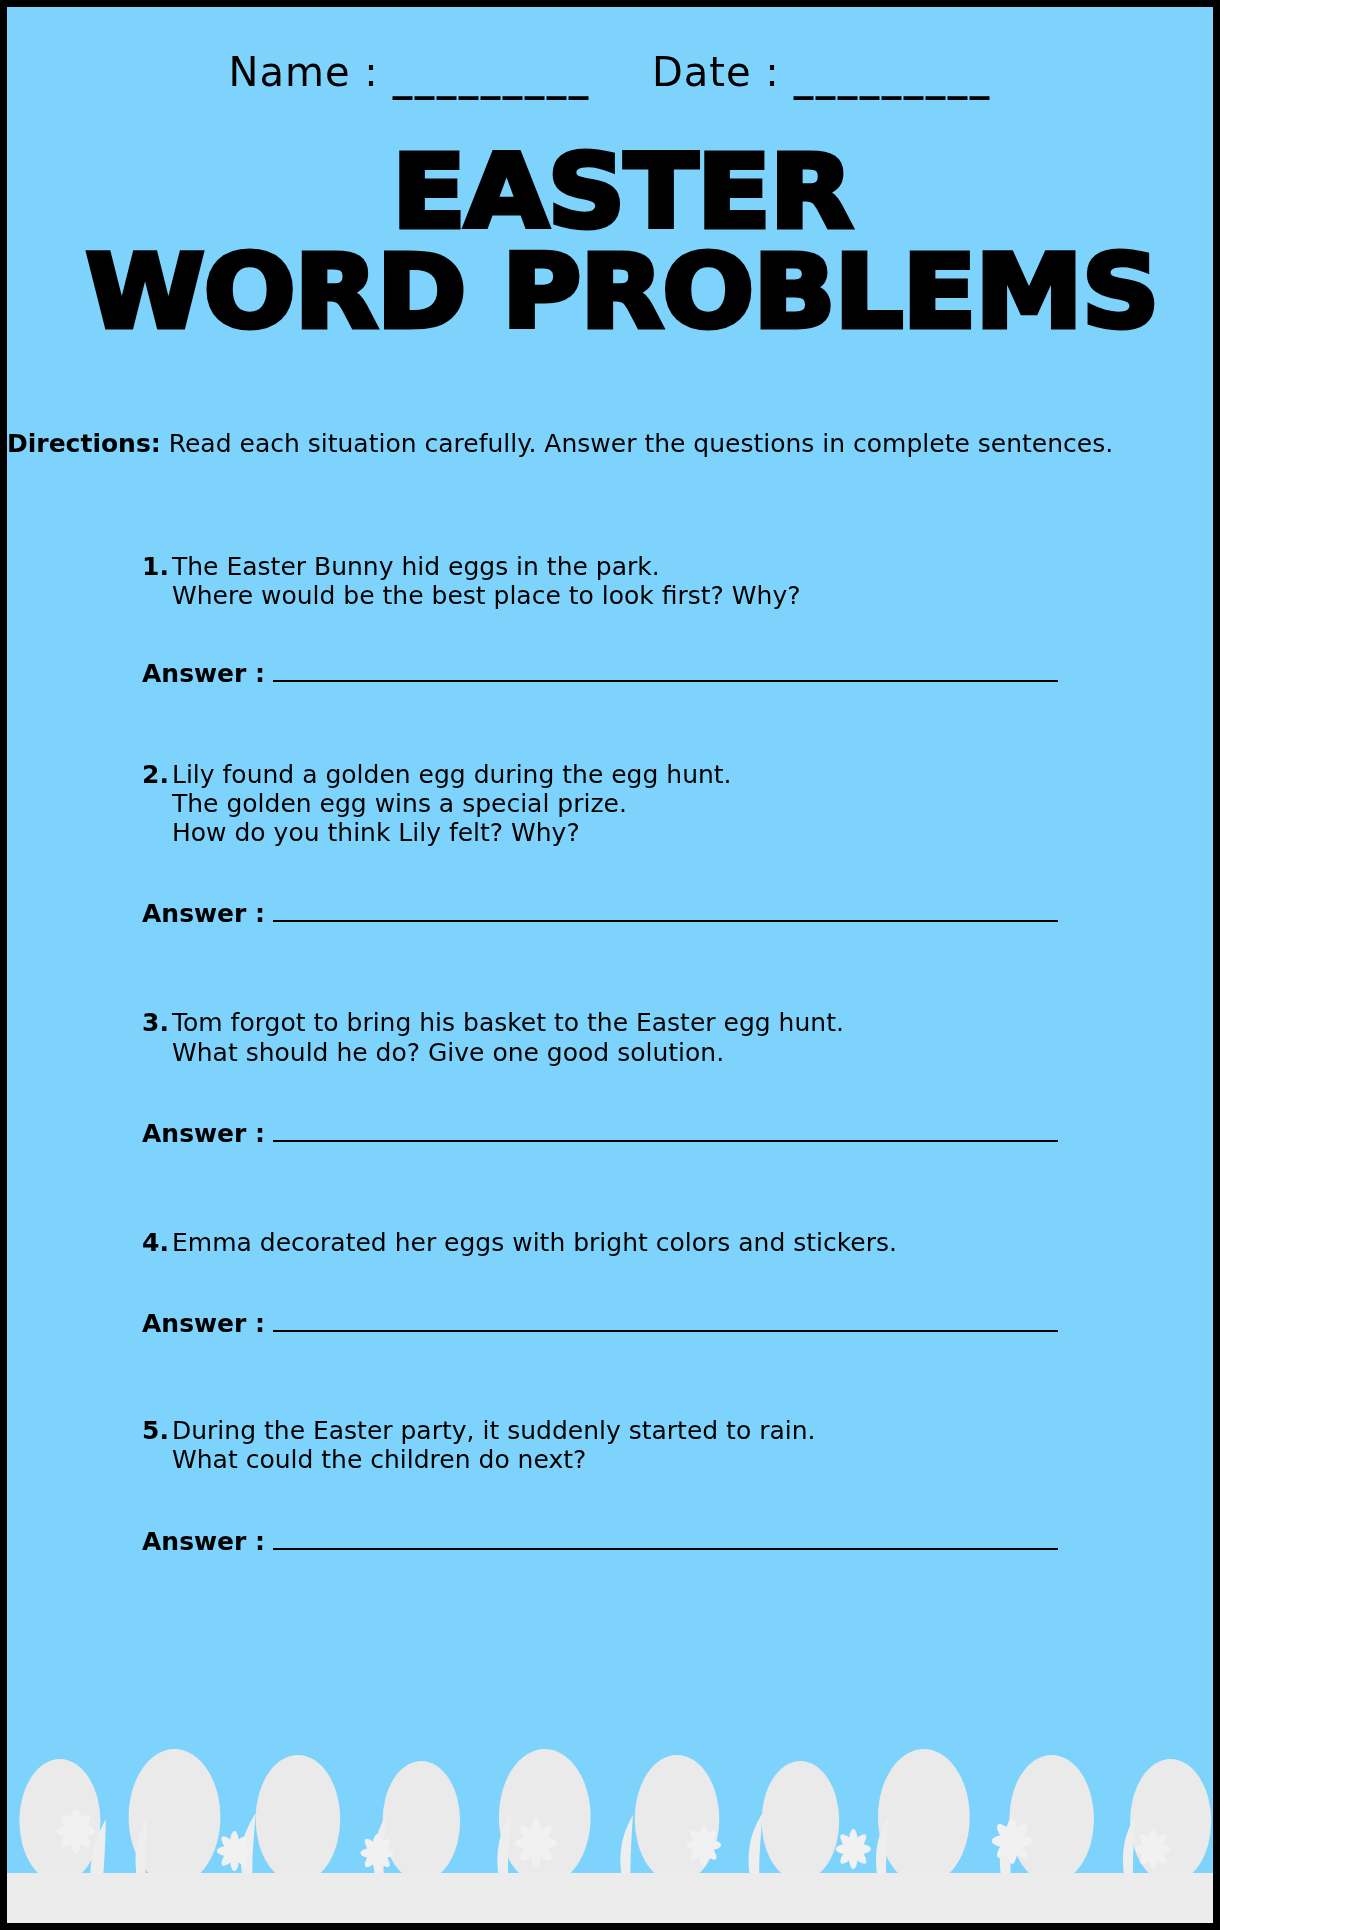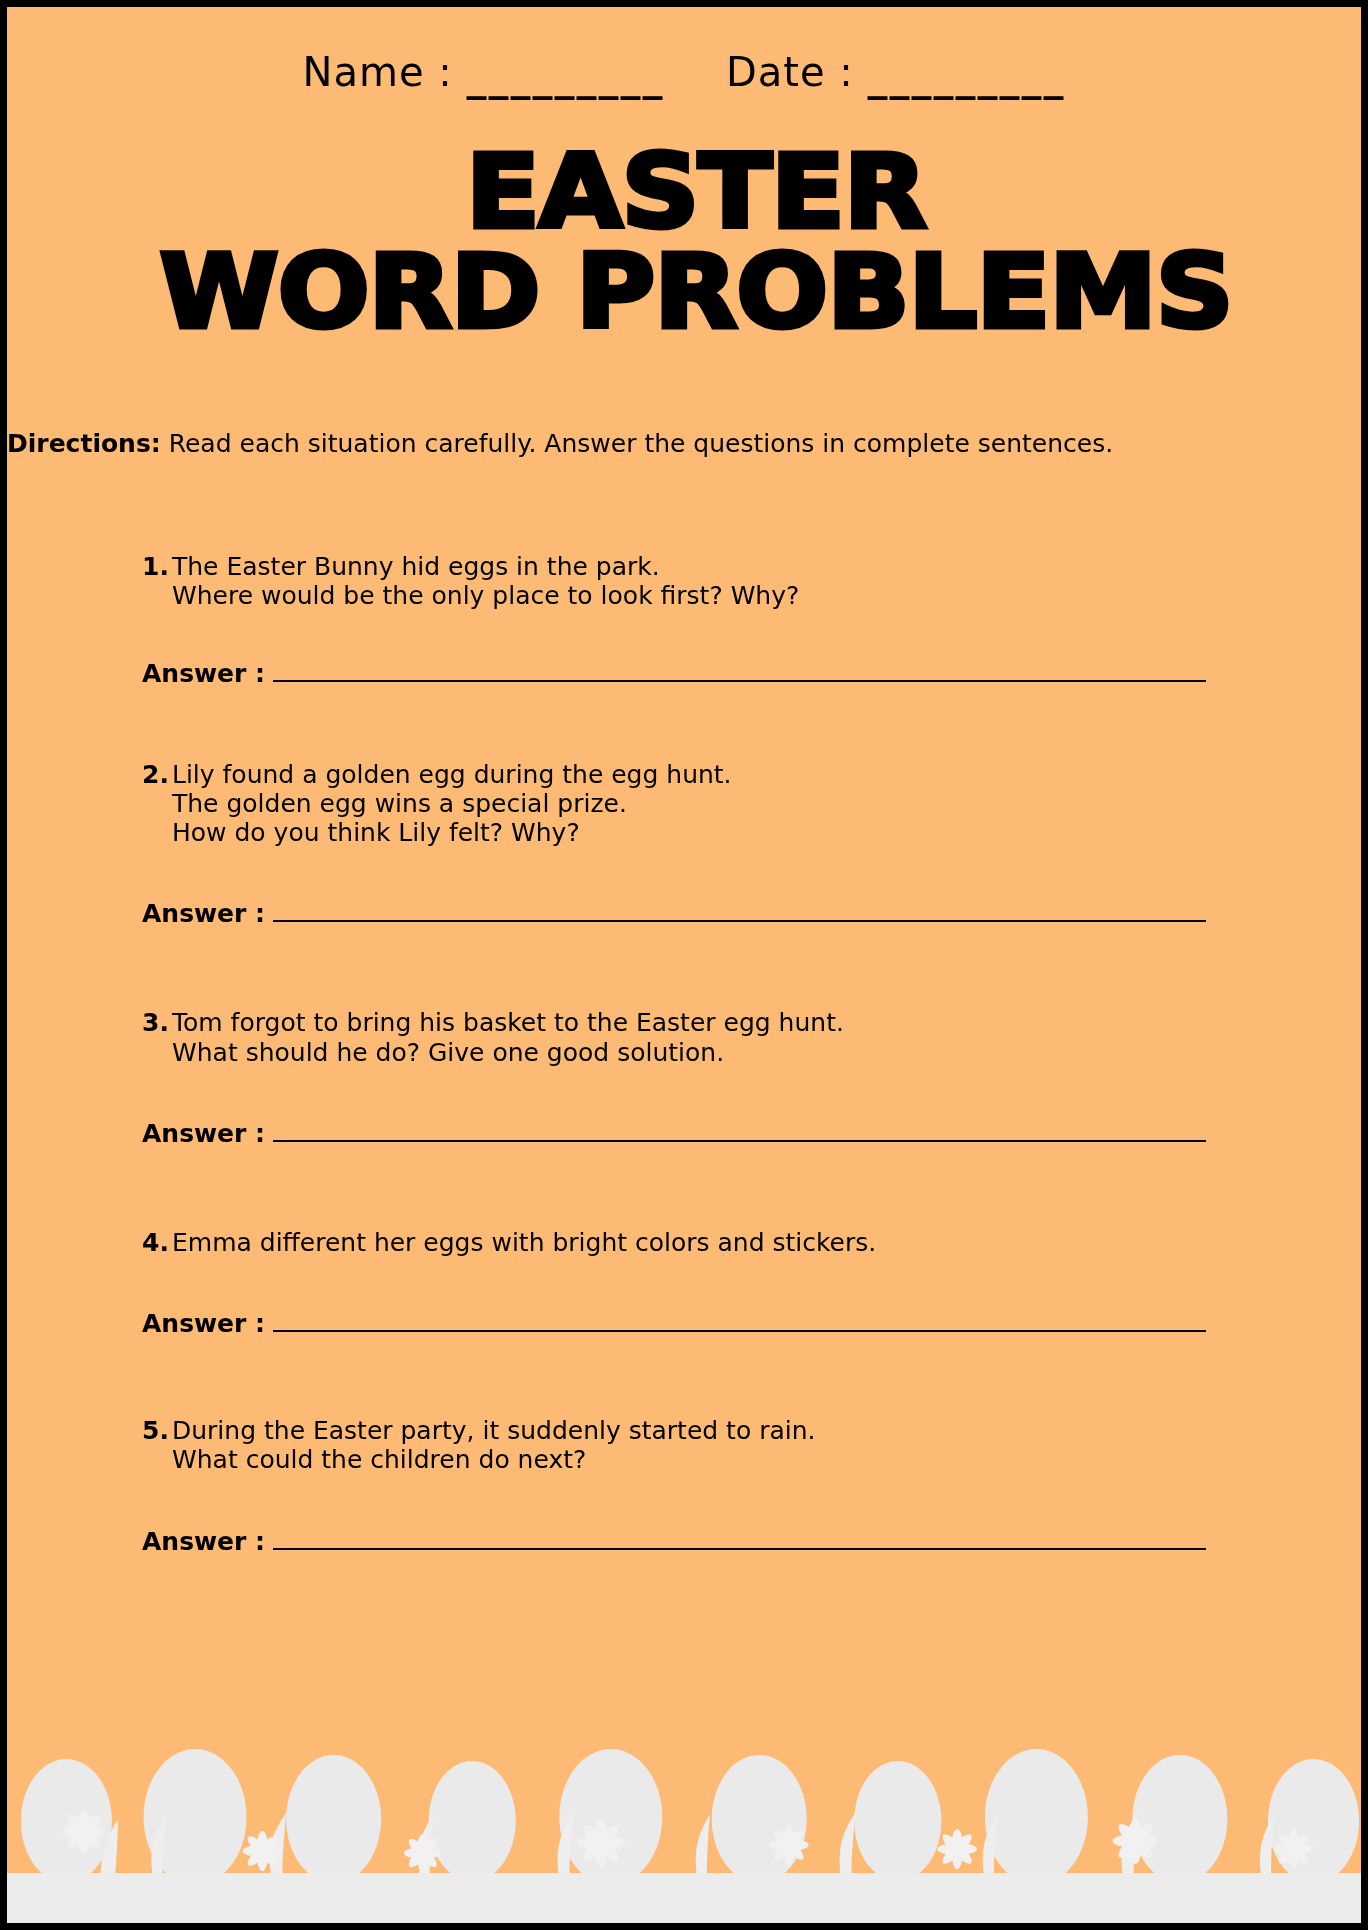--- a/index.html
+++ b/index.html
@@ -3,23 +3,23 @@
 <meta charset="utf-8">
 <style>
   html, body {
     margin: 0;
     padding: 0;
     background: #ffffff;
   }
 
   .page {
     position: relative;
-    width: 1368px;
+    width: 1220px;
     height: 1930px;
-    background: #fdba74;
+    background: #7dd3fc;
     border: 7px solid #000000;
     box-sizing: border-box;
     overflow: hidden;
     font-family: "DejaVu Sans", sans-serif;
   }
 
   
   .footer-deco {
     position: absolute;
     left: 0;
@@ -249,21 +249,21 @@
     <b>Directions:</b><span> Read each situation carefully. Answer the questions in complete sentences.</span>
   </div>
 
   <div class="questions">
 
     <div class="qitem q1">
       <div class="qhead">
         <span class="qnum">1.</span>
         <span class="qlines">
           <span class="qline">The Easter Bunny hid eggs in the park.</span>
-          <span class="qline">Where would be the only place to look first? Why?</span>
+          <span class="qline">Where would be the best place to look first? Why?</span>
         </span>
       </div>
       <div class="answer-row">
         <span class="answer-label">Answer :</span>
         <span class="answer-rule"></span>
       </div>
     </div>
 
     <div class="qitem q2">
       <div class="qhead">
@@ -291,21 +291,21 @@
       <div class="answer-row">
         <span class="answer-label">Answer :</span>
         <span class="answer-rule"></span>
       </div>
     </div>
 
     <div class="qitem q4">
       <div class="qhead">
         <span class="qnum">4.</span>
         <span class="qlines">
-          <span class="qline">Emma different her eggs with bright colors and stickers.</span>
+          <span class="qline">Emma decorated her eggs with bright colors and stickers.</span>
         </span>
       </div>
       <div class="answer-row">
         <span class="answer-label">Answer :</span>
         <span class="answer-rule"></span>
       </div>
     </div>
 
     <div class="qitem q5">
       <div class="qhead">

